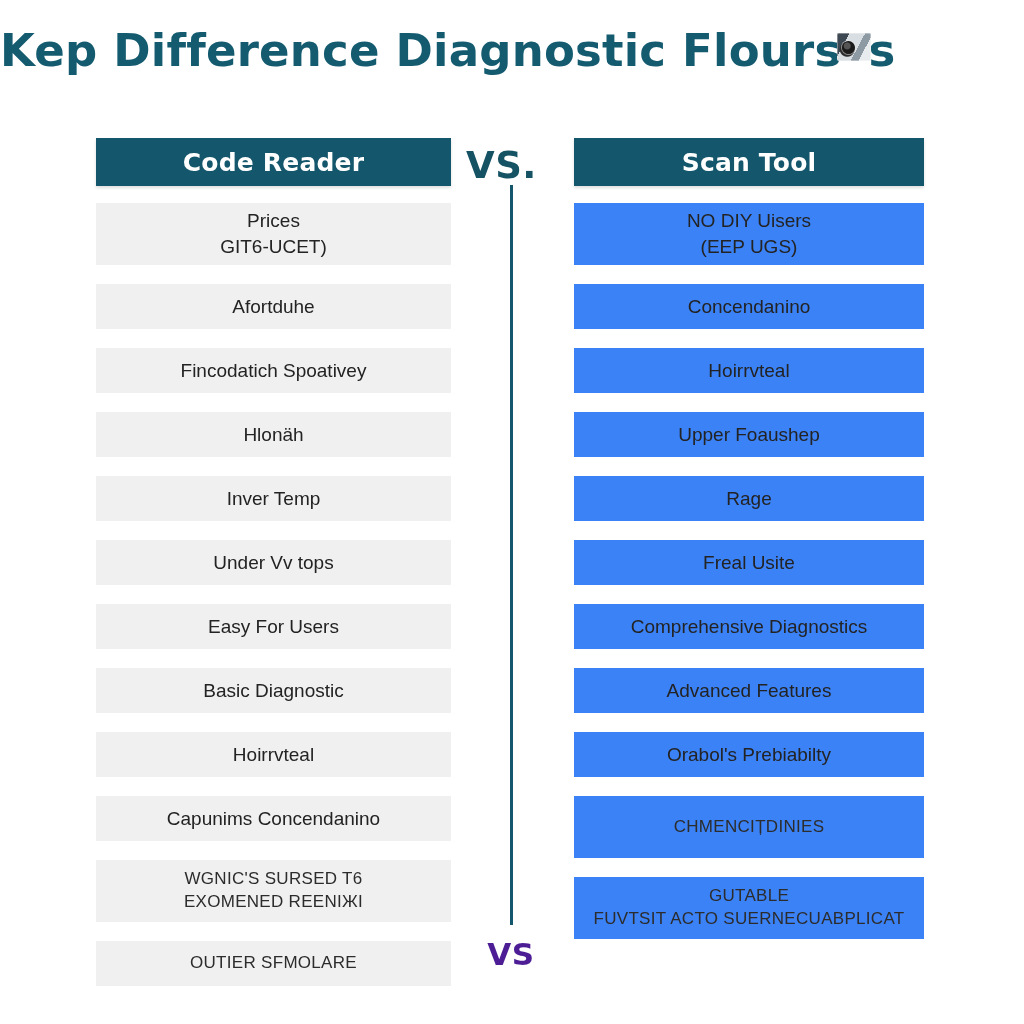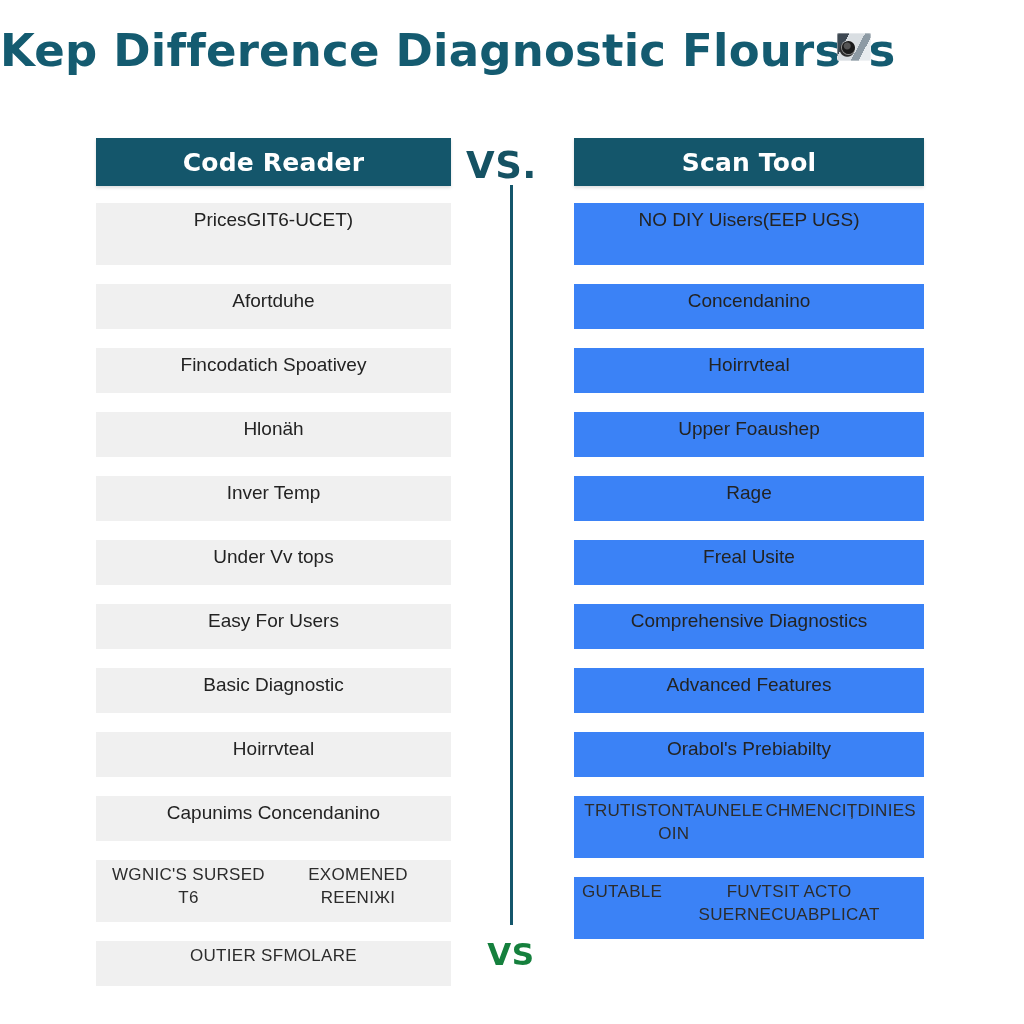--- a/index.html
+++ b/index.html
@@ -87,22 +87,22 @@
     box-shadow: 0 2px 3px rgba(0,0,0,0.13);
   }
   .col-left .col-header  { background: #14566b; }
   .col-right .col-header { background: #14566b; }
 
   .rows {
     margin-top: 17px;
   }
   .row {
     display: flex;
-    flex-direction: row;
-    align-items: flex-start;
+    flex-direction: column;
+    align-items: center;
     justify-content: center;
     text-align: center;
     color: #232323;
     font-size: 19px;
     font-weight: 500;
     line-height: 1.35;
     height: 45px;
     margin-bottom: 19px;
     padding: 4px 8px;
     box-sizing: border-box;
@@ -133,21 +133,21 @@
   }
   .vs-bottom {
     position: absolute;
     left: 466px;
     top: 936px;
     width: 90px;
     text-align: center;
     font-family: "DejaVu Sans", sans-serif;
     font-size: 31px;
     font-weight: bold;
-    color: #15803d;
+    color: #4c1d95;
     letter-spacing: 0.5px;
   }
   .divider {
     position: absolute;
     left: 510px;
     top: 185px;
     width: 3px;
     height: 740px;
     background: #14566b;
   }
@@ -234,21 +234,20 @@
         <div class="row">
           <span>Comprehensive Diagnostics</span>
         </div>
         <div class="row">
           <span>Advanced Features</span>
         </div>
         <div class="row">
           <span>Orabol's Prebiabilty</span>
         </div>
         <div class="row tall caps">
-          <span>TRUTISTONTAUNELE OIN</span>
           <span class="line2">CHMENCIȚDINIES</span>
         </div>
         <div class="row tall caps">
           <span>GUTABLE</span>
           <span class="line2">FUVTSIT ACTO SUERNECUABPLICAT</span>
         </div>
       </div>
   </div>
 
 </div>

